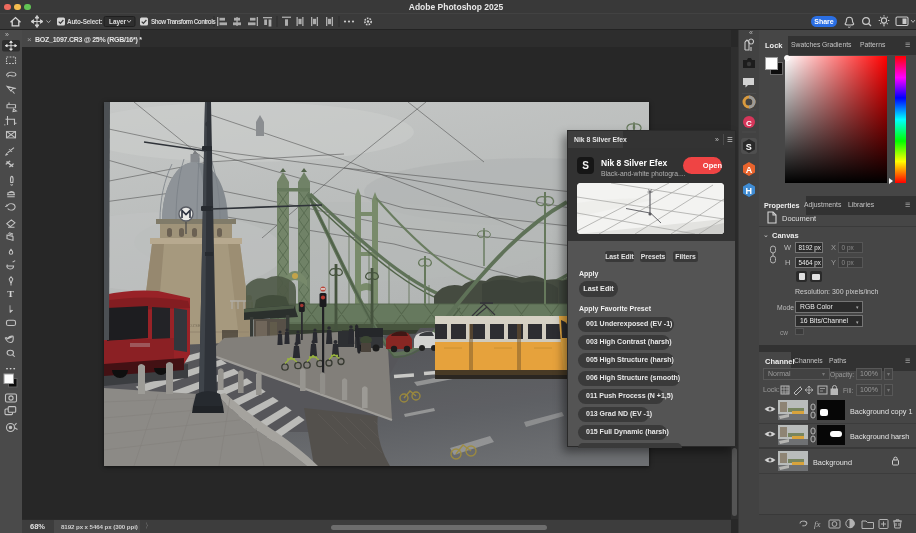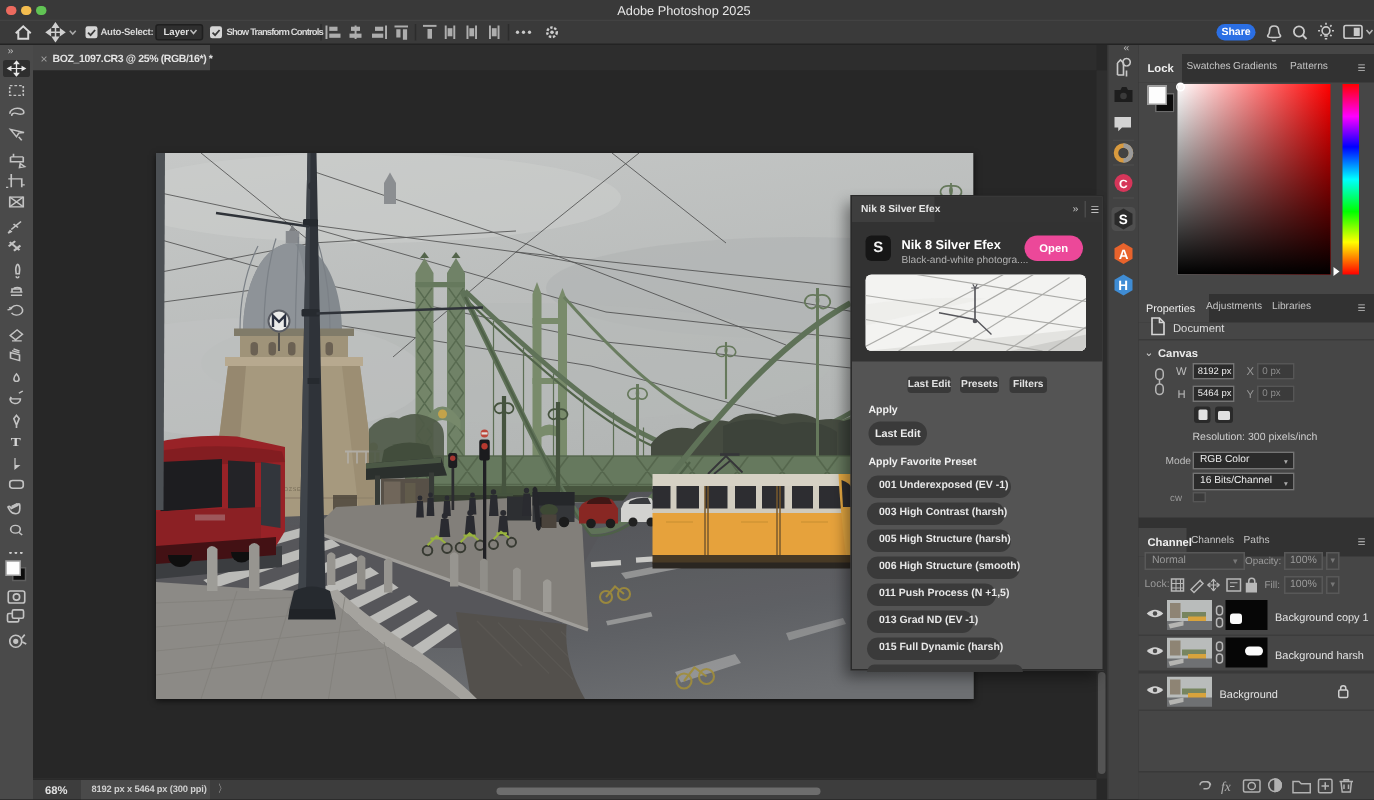--- a/index.html
+++ b/index.html
@@ -7,21 +7,21 @@
 #stage{position:relative;width:916px;height:533px;overflow:hidden}
 .ico{fill:none;stroke:#c3c3c3;stroke-width:1.1}
 </style></head>
 <body>
 <div id="stage">
 
 <div class="a" style="left:0;top:0;width:916px;height:13px;background:#393939"></div>
 <div class="a" style="left:4px;top:3.5px;width:6.5px;height:6.5px;border-radius:50%;background:#ed6a5e"></div>
 <div class="a" style="left:14px;top:3.5px;width:6.5px;height:6.5px;border-radius:50%;background:#f4bd4f"></div>
 <div class="a" style="left:24px;top:3.5px;width:6.5px;height:6.5px;border-radius:50%;background:#61c454"></div>
-<div class="a" style="left:0;top:2px;width:912px;text-align:center;font-size:8.5px;font-weight:normal;color:#e8e8e8">Adobe Photoshop 2025</div>
+<div class="a" style="left:0;top:2px;width:912px;text-align:center;font-size:8.5px;font-weight:bold;color:#e8e8e8">Adobe Photoshop 2025</div>
 
 <div class="a" style="left:0;top:13px;width:916px;height:17px;background:#3a3a3a;border-top:1px solid #424242;border-bottom:1px solid #232323"></div>
 <svg class="a" style="left:0;top:13px" width="916" height="17" viewBox="0 0 916 17">
 
  <path d="M10.5 9.2 L15.5 4.6 L20.5 9.2 M12.2 8.2 V12.8 H18.8 V8.2" stroke="#d8d8d8" stroke-width="1.3" fill="none"></path>
 
  <g stroke="#d0d0d0" stroke-width="1" fill="#d0d0d0">
         <path d="M37 4 V13 M32.5 8.5 H41.5" fill="none"></path>
         <path d="M37 2.5 l-1.8 2.6 h3.6 Z M37 14.5 l-1.8 -2.6 h3.6 Z M31 8.5 l2.6 -1.8 v3.6 Z M43 8.5 l-2.6 -1.8 v3.6 Z"></path>
       </g>
@@ -525,21 +525,21 @@
  <div class="a" style="left:0;top:0;width:55px;height:17px;background:#3e3e3e"></div>
  <div class="a" style="left:6px;top:5px;font-size:6.8px;font-weight:bold;color:#e6e6e6;white-space:nowrap">Nik 8 Silver Efex</div>
  <div class="a" style="left:147px;top:4.5px;font-size:7px;color:#c0c0c0">»</div>
  <div class="a" style="left:155px;top:3px;width:1px;height:11px;background:#4a4a4a"></div>
       <div class="a" style="left:159px;top:4.5px;color:#c0c0c0;font-size:6.5px">☰</div>
 
  <div class="a" style="left:0;top:17px;width:167px;height:93px;background:#323232"></div>
  <div class="a" style="left:9px;top:26px;width:17px;height:17px;border-radius:4px;background:#161616;color:#f2f2f2;font-size:10px;font-weight:bold;text-align:center;line-height:17px">S</div>
  <div class="a" style="left:33px;top:27px;font-size:8.5px;font-weight:bold;color:#fff;white-space:nowrap">Nik 8 Silver Efex</div>
  <div class="a" style="left:33px;top:39px;font-size:6.8px;color:#b2b2b2;white-space:nowrap">Black-and-white photogra....</div>
- <div class="a" style="left:115px;top:25.5px;width:39px;height:17px;border-radius:9px;background:#ec4899;color:#fff;font-size:7.5px;font-weight:bold;text-align:center;line-height:17px">Open</div>
+ <div class="a" style="left:115px;top:25.5px;width:39px;height:17px;border-radius:9px;background:#ef4444;color:#fff;font-size:7.5px;font-weight:bold;text-align:right;line-height:17px">Open</div>
 
  <div class="a" style="left:9px;top:52px;width:147px;height:51px;border-radius:4px;background:#f1f1ef;overflow:hidden">
   <svg width="147" height="51" viewBox="0 0 147 51">
    <rect width="147" height="51" fill="#f3f3f1"></rect>
    <path d="M0 51 L147 36 L147 51 Z" fill="#e3e3e0"></path>
    <path d="M96 51 L147 40 L147 51 Z" fill="#cfcfcc"></path>
    <path d="M0 20 Q40 14 80 16 L0 34 Z" fill="#ececea" opacity="0.8"></path>
    <g stroke="#aaaaa7" stroke-width="0.8" fill="none">
     <path d="M0 48 L92 0"></path>
     <path d="M22 51 L112 0"></path>
@@ -621,21 +621,21 @@
 <div class="a" style="left:905px;top:41px;font-size:6px;color:#c4c4c4">☰</div>
 <div class="a" style="left:770px;top:62px;width:13px;height:13px;background:#0d0d0d;border:1px solid #6a6a6a"></div>
 <div class="a" style="left:765px;top:57px;width:13px;height:13px;background:#fdfdfd;border:1px solid #9c9c9c"></div>
 <div class="a" style="left:785px;top:56px;width:102px;height:127px;background:linear-gradient(to bottom,rgba(0,0,0,0) 0%,#000 100%),linear-gradient(to right,#fff 0%,#f00 100%)"></div>
 <div class="a" style="left:784px;top:55px;width:6px;height:6px;border:1.2px solid #fff;border-radius:50%"></div>
 <div class="a" style="left:895px;top:56px;width:11px;height:127px;background:linear-gradient(to bottom,#f00 0%,#f0f 17%,#00f 33%,#0ff 50%,#0f0 67%,#ff0 83%,#f00 100%)"></div>
 <div class="a" style="left:889px;top:178px;width:0;height:0;border-top:3px solid transparent;border-bottom:3px solid transparent;border-left:4.5px solid #fdfdfd"></div>
 
 <div class="a" style="left:759px;top:196px;width:157px;height:19px;background:#323232"></div>
 <div class="a" style="left:759px;top:196px;width:47px;height:19px;background:#464646"></div>
-<div class="a" style="left:764px;top:201px;font-size:7.2px;font-weight:normal;color:#f0f0f0">Properties</div>
+<div class="a" style="left:764px;top:201px;font-size:7.2px;font-weight:bold;color:#f0f0f0">Properties</div>
 <div class="a" style="left:804px;top:201px;font-size:6.8px;color:#c4c4c4">Adjustments</div>
 <div class="a" style="left:848px;top:201px;font-size:6.8px;color:#c4c4c4">Libraries</div>
 <div class="a" style="left:905px;top:201px;font-size:6px;color:#c4c4c4">☰</div>
 <svg class="a" style="left:766px;top:211px" width="12" height="13" viewBox="0 0 12 13">
       <path d="M2 1 h5 l3 3 v8 h-8 Z" fill="none" stroke="#d5d5d5" stroke-width="1.1"></path>
       <path d="M7 1 v3 h3" fill="none" stroke="#d5d5d5" stroke-width="1.1"></path>
     </svg>
 <div class="a" style="left:782px;top:214px;font-size:7.5px;color:#dedede">Document</div>
 <div class="a" style="left:759px;top:226px;width:157px;height:1px;background:#3a3a3a"></div>
 <div class="a" style="left:763px;top:231px;font-size:7px;color:#cfcfcf">⌄</div>

